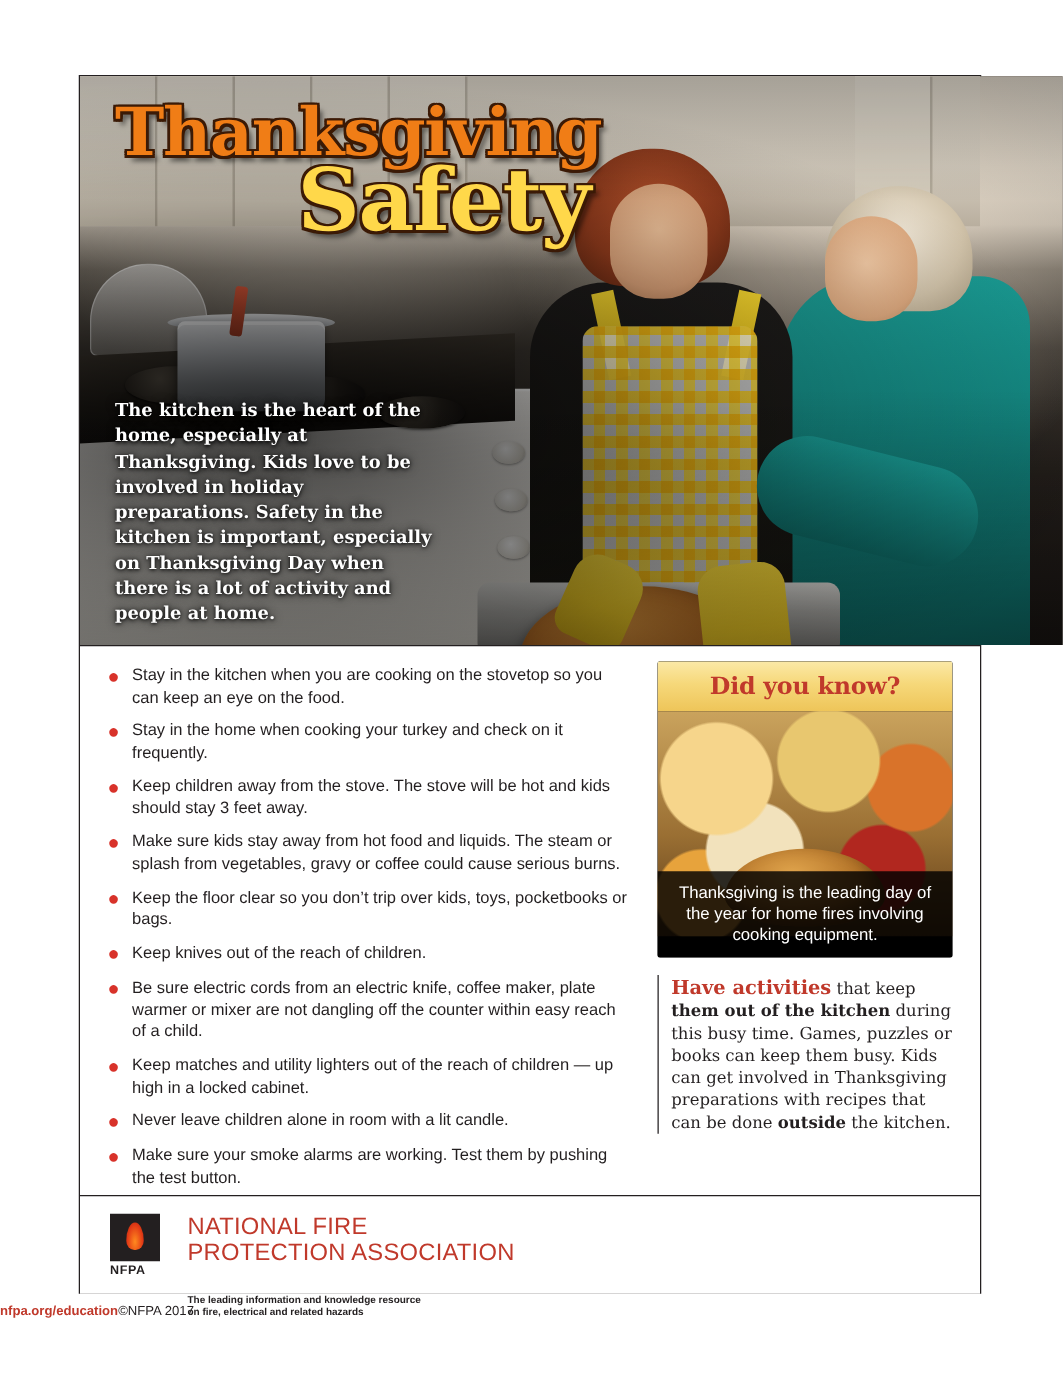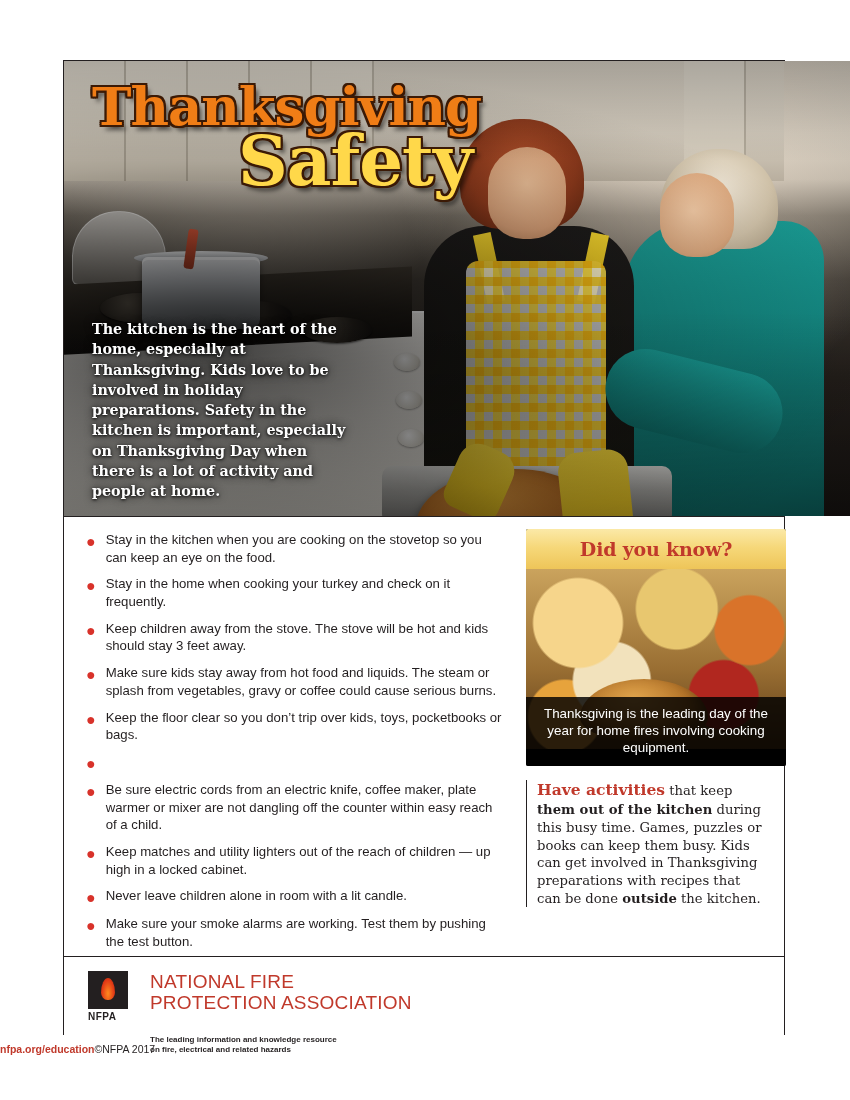--- a/index.html
+++ b/index.html
@@ -288,21 +288,21 @@
   }
 
   
   .right-col {
     position: absolute;
     left: 462px;
     top: 12px;
     width: 236px;
   }
   .dyk-card {
-    width: 260px;
+    width: 236px;
     background: #000;
     border-radius: 2px;
     overflow: hidden;
     position: relative;
   }
   .dyk-header {
     background: linear-gradient(180deg,#fbe9a7 0%, #f6d87a 45%, #eec559 100%);
     padding: 9px 8px 9px;
     text-align: center;
   }
@@ -510,20 +510,21 @@
         <div class="tip">
           <span class="bullet">●</span>
           <span class="tip-text">Make sure kids stay away from hot food and liquids. The steam or splash from vegetables, gravy or coffee could cause serious burns.</span>
         </div>
         <div class="tip">
           <span class="bullet">●</span>
           <span class="tip-text">Keep the floor clear so you don’t trip over kids, toys, pocketbooks or bags.</span>
         </div>
         <div class="tip">
           <span class="bullet">●</span>
+          <span class="tip-text">Keep knives out of the reach of children.</span>
         </div>
         <div class="tip">
           <span class="bullet">●</span>
           <span class="tip-text">Be sure electric cords from an electric knife, coffee maker, plate warmer or mixer are not dangling off the counter within easy reach of a child.</span>
         </div>
         <div class="tip">
           <span class="bullet">●</span>
           <span class="tip-text">Keep matches and utility lighters out of the reach of children — up high in a locked cabinet.</span>
         </div>
         <div class="tip">

